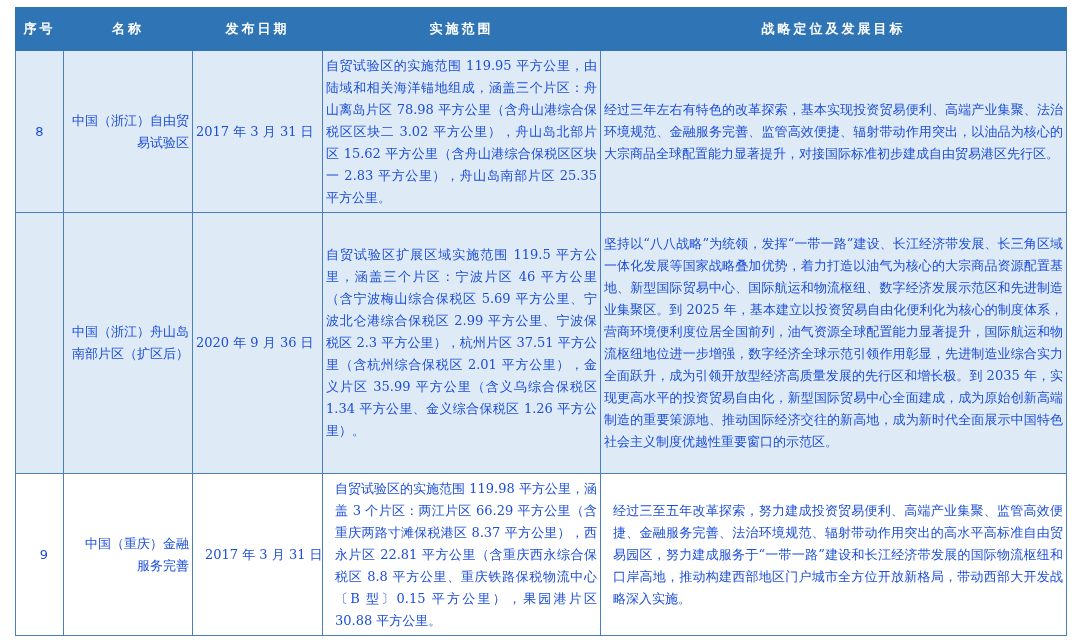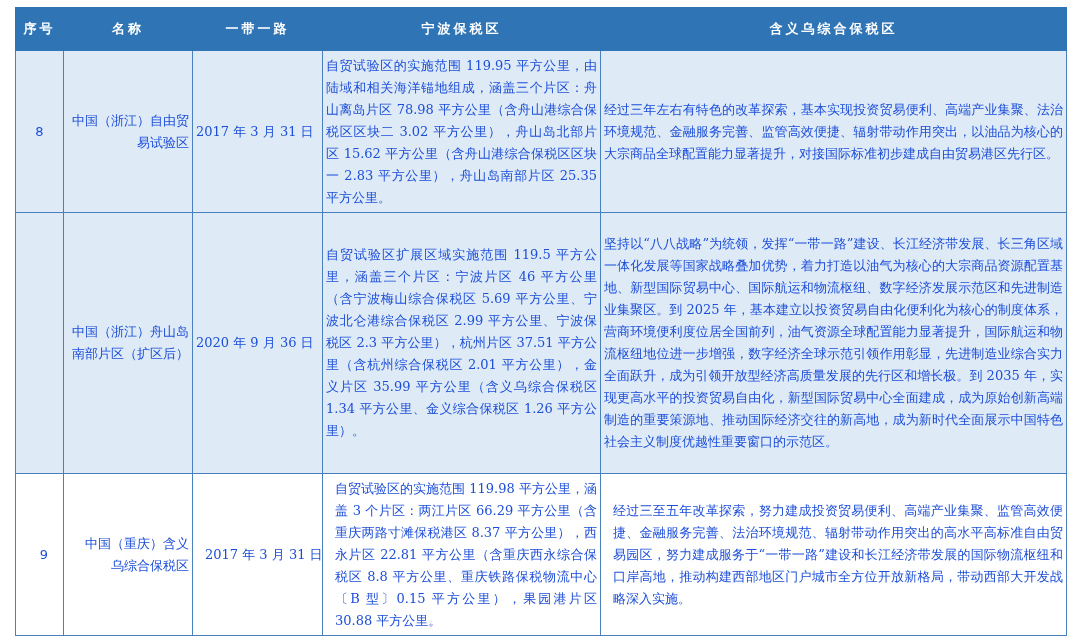--- a/index.html
+++ b/index.html
@@ -44,41 +44,41 @@
     <col class="c0">
       <col class="c1">
       <col class="c2">
       <col class="c3">
       <col class="c4">
   </colgroup>
   <thead>
     <tr>
       <th>序号</th>
       <th>名称</th>
-      <th>一带一路</th>
-      <th>宁波保税区</th>
-      <th>含义乌综合保税区</th>
+      <th>发布日期</th>
+      <th>实施范围</th>
+      <th>战略定位及发展目标</th>
     </tr>
   </thead>
   <tbody>
     <tr class="shaded r1">
       <td class="num">8</td>
       <td class="name">中国（浙江）自由贸易试验区</td>
       <td class="date">2017 年 3 月 31 日</td>
       <td class="scope">自贸试验区的实施范围 119.95 平方公里，由陆域和相关海洋锚地组成，涵盖三个片区：舟山离岛片区 78.98 平方公里（含舟山港综合保税区区块二 3.02 平方公里），舟山岛北部片区 15.62 平方公里（含舟山港综合保税区区块一 2.83 平方公里），舟山岛南部片区 25.35 平方公里。</td>
       <td class="goal">经过三年左右有特色的改革探索，基本实现投资贸易便利、高端产业集聚、法治环境规范、金融服务完善、监管高效便捷、辐射带动作用突出，以油品为核心的大宗商品全球配置能力显著提升，对接国际标准初步建成自由贸易港区先行区。</td>
     </tr>
     <tr class="shaded r2">
       <td class="num"></td>
       <td class="name">中国（浙江）舟山岛南部片区（扩区后）</td>
       <td class="date">2020 年 9 月 36 日</td>
       <td class="scope">自贸试验区扩展区域实施范围 119.5 平方公里，涵盖三个片区：宁波片区 46 平方公里（含宁波梅山综合保税区 5.69 平方公里、宁波北仑港综合保税区 2.99 平方公里、宁波保税区 2.3 平方公里），杭州片区 37.51 平方公里（含杭州综合保税区 2.01 平方公里），金义片区 35.99 平方公里（含义乌综合保税区 1.34 平方公里、金义综合保税区 1.26 平方公里）。</td>
       <td class="goal">坚持以“八八战略”为统领，发挥“一带一路”建设、长江经济带发展、长三角区域一体化发展等国家战略叠加优势，着力打造以油气为核心的大宗商品资源配置基地、新型国际贸易中心、国际航运和物流枢纽、数字经济发展示范区和先进制造业集聚区。到 2025 年，基本建立以投资贸易自由化便利化为核心的制度体系，营商环境便利度位居全国前列，油气资源全球配置能力显著提升，国际航运和物流枢纽地位进一步增强，数字经济全球示范引领作用彰显，先进制造业综合实力全面跃升，成为引领开放型经济高质量发展的先行区和增长极。到 2035 年，实现更高水平的投资贸易自由化，新型国际贸易中心全面建成，成为原始创新高端制造的重要策源地、推动国际经济交往的新高地，成为新时代全面展示中国特色社会主义制度优越性重要窗口的示范区。</td>
     </tr>
     <tr class="plain r3">
       <td class="num">9</td>
-      <td class="name">中国（重庆）含义乌综合保税区</td>
+      <td class="name">中国（重庆）金融服务完善</td>
       <td class="date">2017 年 3 月 31 日</td>
       <td class="scope">自贸试验区的实施范围 119.98 平方公里，涵盖 3 个片区：两江片区 66.29 平方公里（含重庆两路寸滩保税港区 8.37 平方公里），西永片区 22.81 平方公里（含重庆西永综合保税区 8.8 平方公里、重庆铁路保税物流中心〔B 型〕0.15 平方公里），果园港片区 30.88 平方公里。</td>
       <td class="goal">经过三至五年改革探索，努力建成投资贸易便利、高端产业集聚、监管高效便捷、金融服务完善、法治环境规范、辐射带动作用突出的高水平高标准自由贸易园区，努力建成服务于“一带一路”建设和长江经济带发展的国际物流枢纽和口岸高地，推动构建西部地区门户城市全方位开放新格局，带动西部大开发战略深入实施。</td>
     </tr>
   </tbody>
 </table>
 
 </body></html>

